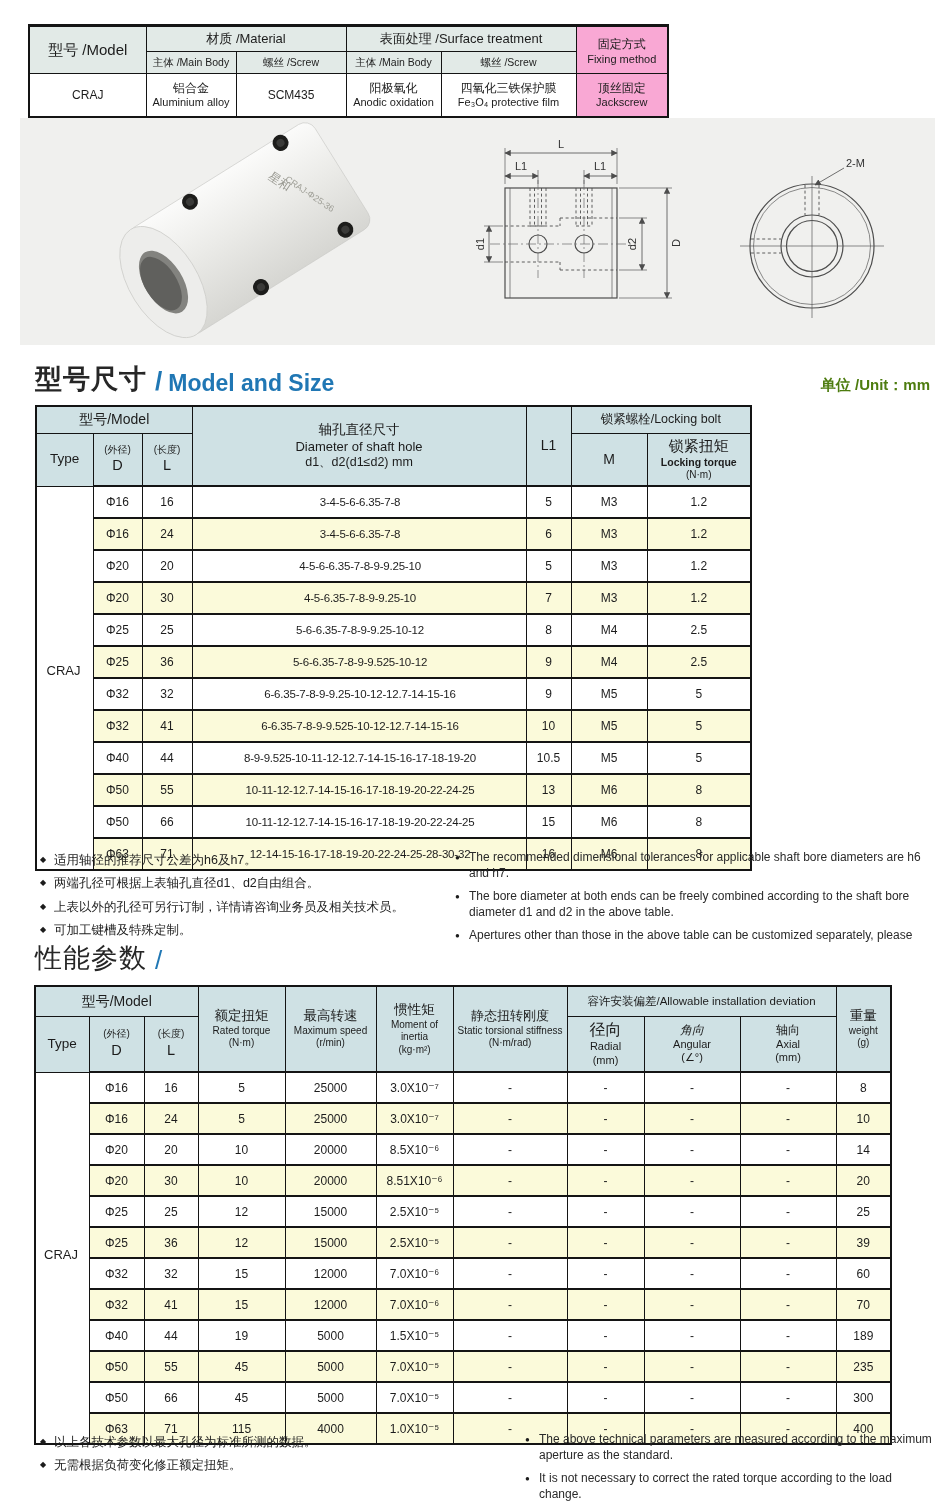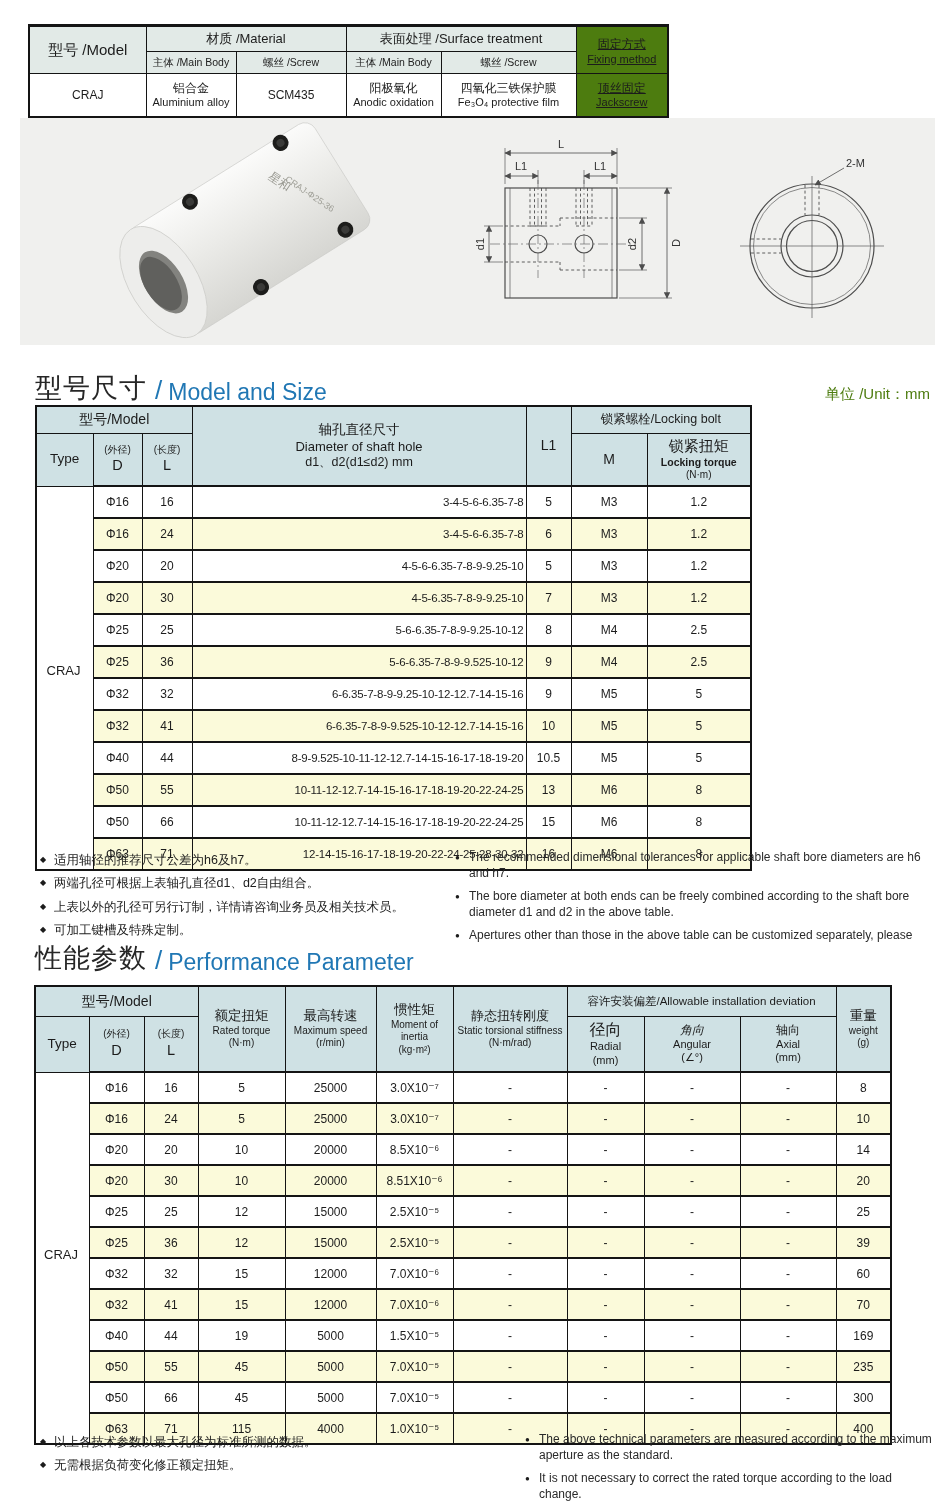--- a/index.html
+++ b/index.html
@@ -9,21 +9,21 @@
   
   .spec-table{position:absolute;left:28px;top:24px;width:640px;border-collapse:collapse;
               border:2px solid #141414;border-top:3px solid #141414;border-bottom:3px solid #141414;
               table-layout:fixed;}
   .spec-table th,.spec-table td{border:1px solid #141414;text-align:center;vertical-align:middle;padding:1px 2px;}
   .spec-table th{background:#e2eae7;font-weight:normal;}
   .spec-table .h1{font-size:13px;height:26px;}
   .spec-table .h2{font-size:10.5px;height:22px;color:#222;}
   .spec-table td{font-size:12px;height:40px;line-height:1.2;}
   .spec-table .model-h{font-size:15px;}
-  .spec-table .yellow{background:#4d7c0f;text-decoration:underline;}
+  .spec-table .yellow{background:#f9a8d4;}
   .spec-table .cn{display:block;font-size:12px;}
   .spec-table .en{display:block;font-size:11px;}
 
   
   .gallery{position:absolute;left:20px;top:118px;width:915px;height:227px;background:#f0f0ee;}
   .gallery svg{position:absolute;top:0;}
   .svg-photo{left:8px;width:430px;height:227px;}
   .svg-side{left:440px;width:252px;height:227px;}
   .svg-end{left:692px;width:243px;height:227px;}
   .draw{stroke:#4d4d4d;fill:none;stroke-width:1.2;}
@@ -32,32 +32,32 @@
   .cline{stroke:#6a6a6a;fill:none;stroke-width:0.7;stroke-dasharray:10 3 2 3;}
   .dim{stroke:#4d4d4d;fill:none;stroke-width:0.8;}
   .dimtxt{fill:#333;font-size:11px;font-family:"Liberation Sans","DejaVu Sans",sans-serif;}
 
   
   .title-row{position:absolute;left:35px;width:895px;display:flex;align-items:flex-end;}
   .title-cn{font-size:27px;color:#262626;letter-spacing:1px;}
   .title-sep{font-size:26px;color:#2077b4;margin:0 6px 0 8px;}
   .title-en{font-size:23px;color:#2077b4;}
   .unit-label{margin-left:auto;font-size:15px;color:#4d7c0f;padding-bottom:2px;}
-  .t1{top:370px;} .t2{top:940px;}
+  .t1{top:361px;font-weight:bold;} .t2{top:940px;}
 
   
   .tbl-wrap{position:absolute;}
   .big{border-collapse:collapse;border:2px solid #141414;table-layout:fixed;}
   .big th{background:#cfe1e4;border:1px solid #141414;font-weight:normal;
           text-align:center;vertical-align:middle;padding:1px 2px;line-height:1.25;}
   .big td{border:1px solid #141414;border-top:2px solid #141414;text-align:center;
           vertical-align:middle;font-size:12px;height:29px;padding:0 2px;background:#fff;}
   .big tbody tr:nth-of-type(even) td{background:#fbfada;}
   .big td.type{border-top:0;border-bottom:0;background:#fff !important;}
-  .big td.holes{text-align:right;padding-left:4px;font-size:11.5px;letter-spacing:-0.2px;}
+  .big td.holes{text-align:center;padding-left:4px;font-size:11.5px;letter-spacing:-0.2px;}
   .hcn{display:block;font-size:13.5px;}
   .hsmall{display:block;font-size:10px;} .hbig{display:block;font-size:14.5px;}
   .hunit{display:block;font-size:10px;}
   .type-label{position:absolute;font-size:13px;color:#1c1c1c;text-align:center;}
 
   #size-table{width:715px;} #size-table td{height:30px;}
   #perf-table{width:856px;}
 
   
   .notes{position:absolute;}
@@ -443,21 +443,20 @@
       <div class="note">
         <span class="bullet">●</span>
         <span class="txt">Apertures other than those in the above table can be customized separately, please consult the salesman and related technicians for details.</span>
       </div>
 
     </div>
 
   <div class="title-row t2">
     <span class="title-cn">性能参数</span>
     <span class="title-sep">/</span>
-    <span class="title-en">Performance Parameter</span>
   </div>
 
   <div class="tbl-wrap" style="left:34px;top:985px;">
     <table class="big" id="perf-table">
       <colgroup>
           <col style="width:54px">
           <col style="width:55px">
           <col style="width:54px">
           <col style="width:87px">
                 <col style="width:91px">
@@ -643,21 +642,21 @@
             <td class="type"></td>
             <td>Φ40</td>
             <td>44</td>
             <td>19</td>
             <td>5000</td>
             <td>1.5X10⁻⁵</td>
             <td>-</td>
             <td>-</td>
             <td>-</td>
             <td>-</td>
-            <td>169</td>
+            <td>189</td>
           </tr>
 
           <tr>
             <td class="type"></td>
             <td>Φ50</td>
             <td>55</td>
             <td>45</td>
             <td>5000</td>
             <td>7.0X10⁻⁵</td>
             <td>-</td>

